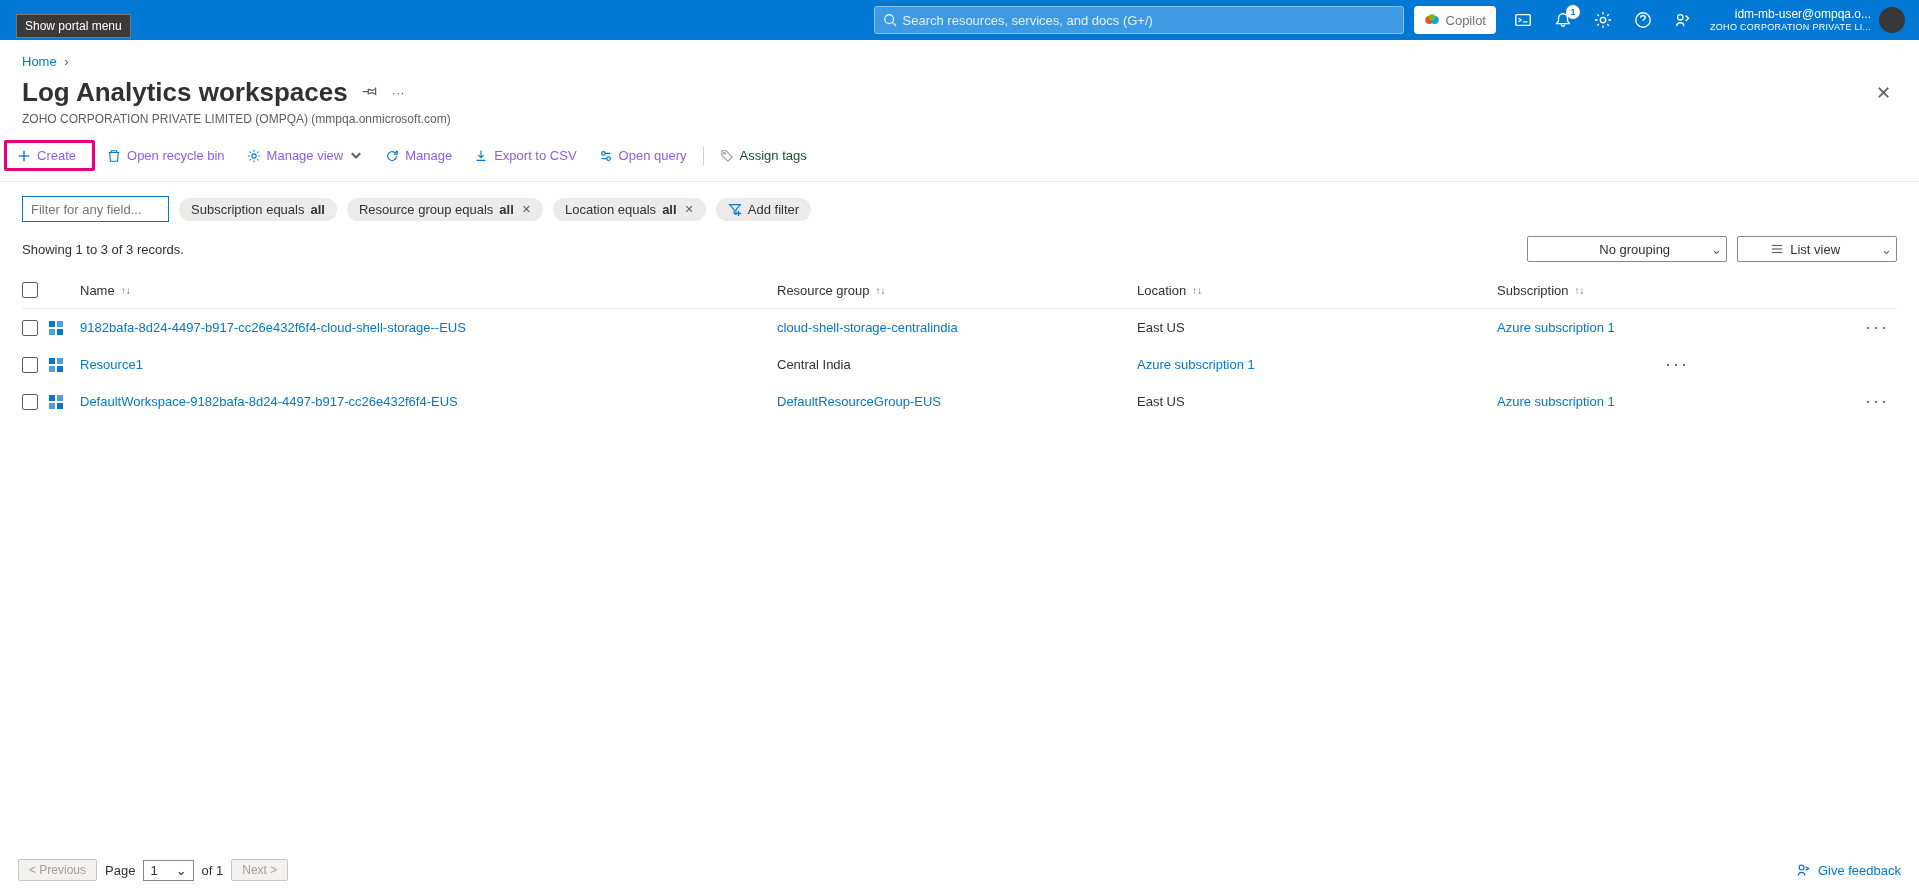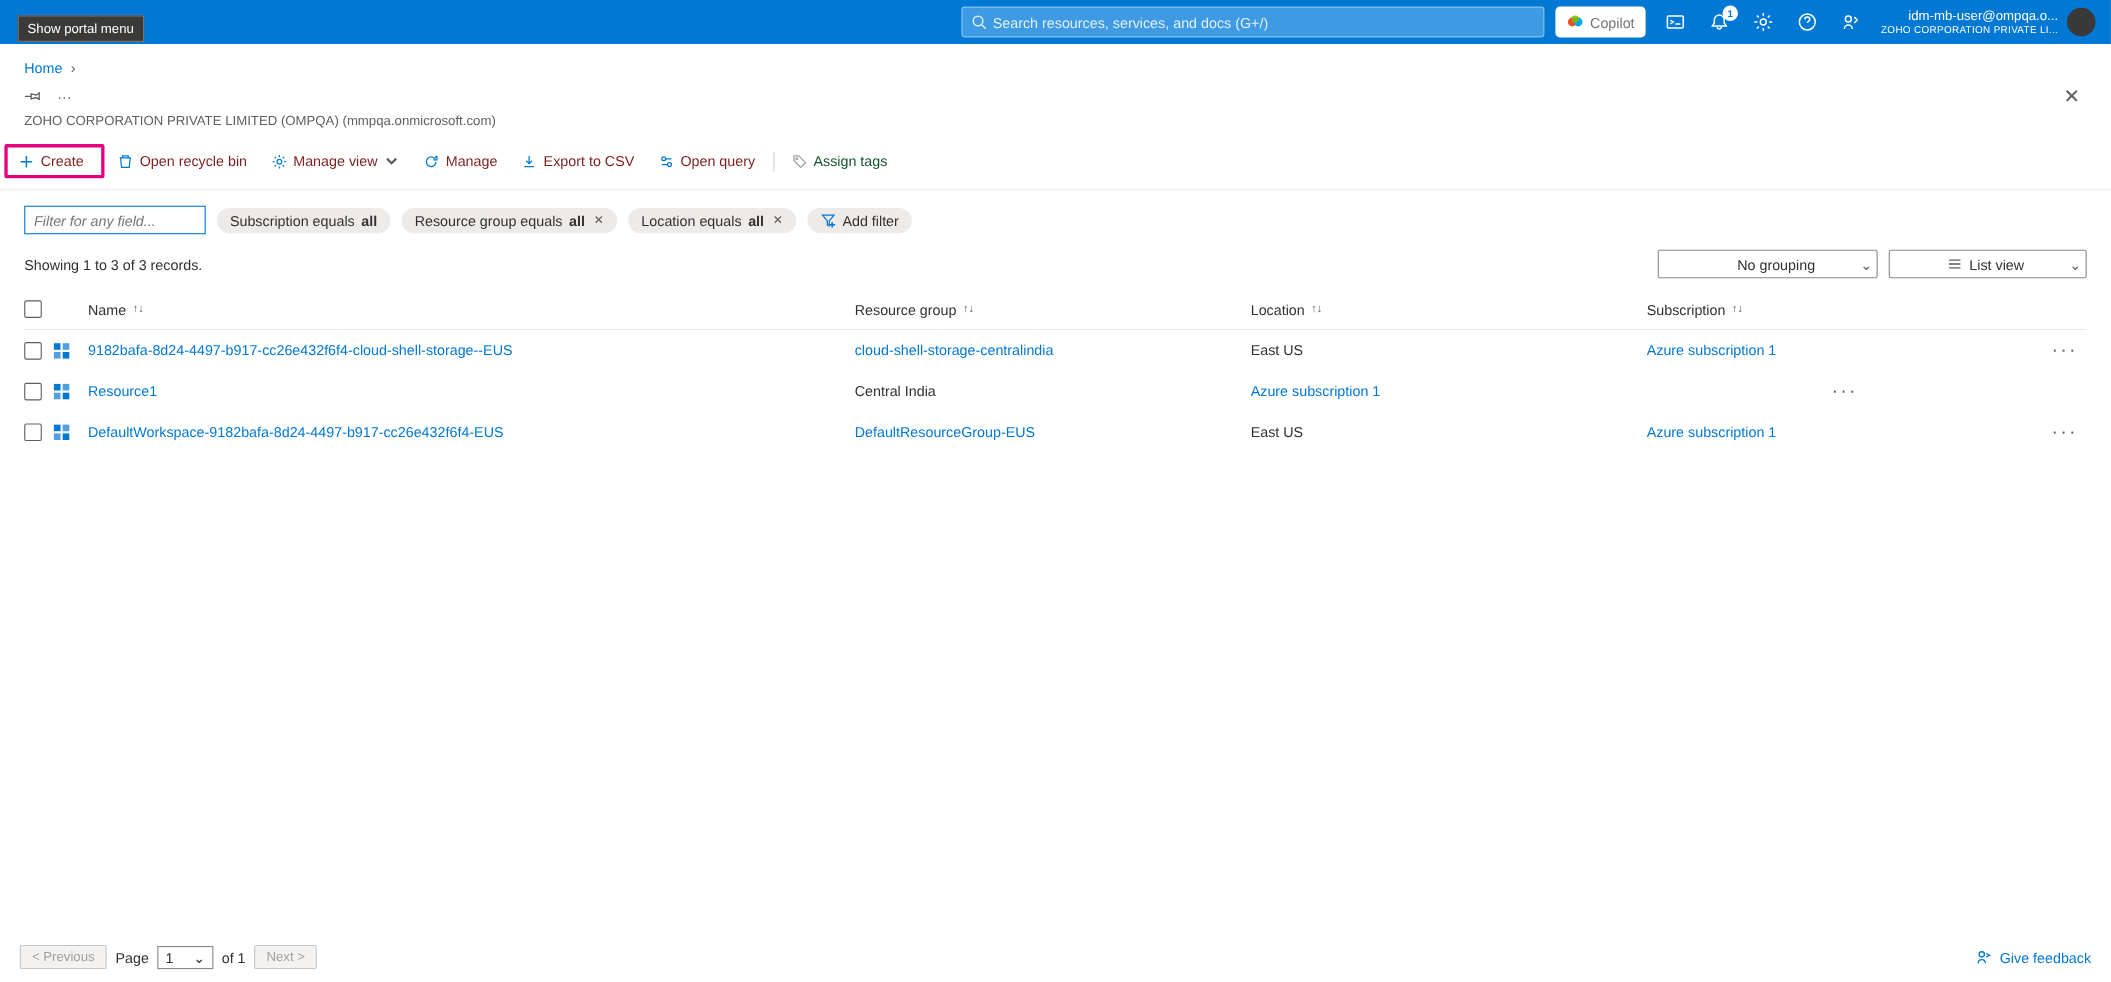--- a/index.html
+++ b/index.html
@@ -108,44 +108,43 @@
 .subtitle { padding: 4px 22px 10px; font-size: 12px; color: #605e5c; }
 
 
 .toolbar { display: flex; align-items: center; padding: 4px 4px 10px 4px; border-bottom: 1px solid #edebe9; gap: 2px; }
 .toolbar .tb-btn {
   display: flex;
   align-items: center;
   gap: 6px;
   padding: 5px 10px;
   font-size: 13px;
-  color: #7f1d1d;
+  color: #8b5cf6;
   cursor: pointer;
   border-radius: 2px;
 }
 .toolbar .tb-btn svg { width: 14px; height: 14px; }
 .toolbar .tb-btn .ic-blue { color: #0078d4; }
 .toolbar .tb-btn.disabled { color: #14532d; }
 .toolbar .sep { width: 1px; height: 18px; background: #d2d0ce; margin: 0 4px; }
 .create-highlight {
   border: 3px solid #e6007e;
   border-radius: 2px;
   padding-right: 6px;
 }
 
 
 .filters { display: flex; align-items: center; padding: 14px 22px 8px; gap: 10px; }
 .filter-input {
   border: 1px solid #0078d4;
   height: 26px;
   padding: 0 8px;
   font-size: 13px;
-  width: 165px;
+  width: 147px;
   outline: none;
-  font-style: italic;
 }
 .pill {
   background: #edebe9;
   border-radius: 14px;
   padding: 4px 12px;
   font-size: 13px;
   display: flex;
   align-items: center;
   gap: 6px;
   color: #323130;
@@ -292,20 +291,21 @@
   </div>
 </div>
 
 <div class="breadcrumb">
   <a href="#">Home</a>
   <span class="chev">›</span>
 </div>
 
 <div class="title-row">
   <div class="title-left">
+    <h1>Log Analytics workspaces</h1>
     <span class="pin-ic">
       <svg width="16" height="16" viewBox="0 0 20 20" fill="none" stroke="#605e5c" stroke-width="1.5">
           <path d="M12 2l6 6-4 1-3 5-2-2-5 5 5-5-2-2 5-3 1-4z" transform="rotate(45 10 10)"></path>
         </svg>
     </span>
     <span class="more-ic">···</span>
   </div>
   <span class="close-ic">✕</span>
 </div>
 <div class="subtitle">ZOHO CORPORATION PRIVATE LIMITED (OMPQA) (mmpqa.onmicrosoft.com)</div>
@@ -392,21 +392,21 @@
   </span>
 </div>
 
 <div class="rec-row">
   <span class="rec-count">Showing 1 to 3 of 3 records.</span>
   <div class="view-controls">
     <div class="sel" style="width:200px">
       <span>No grouping</span>
       <span class="chev-d">⌄</span>
     </div>
-    <div class="sel" style="width:180px">
+    <div class="sel" style="width:160px">
       <span style="display:flex;align-items:center;gap:6px">
         <svg width="14" height="14" viewBox="0 0 16 16" stroke="#605e5c" stroke-width="1.3">
             <line x1="2" y1="4" x2="14" y2="4"></line>
             <line x1="2" y1="8" x2="14" y2="8"></line>
             <line x1="2" y1="12" x2="14" y2="12"></line>
           </svg>
         <span>List view</span>
       </span>
       <span class="chev-d">⌄</span>
     </div>

